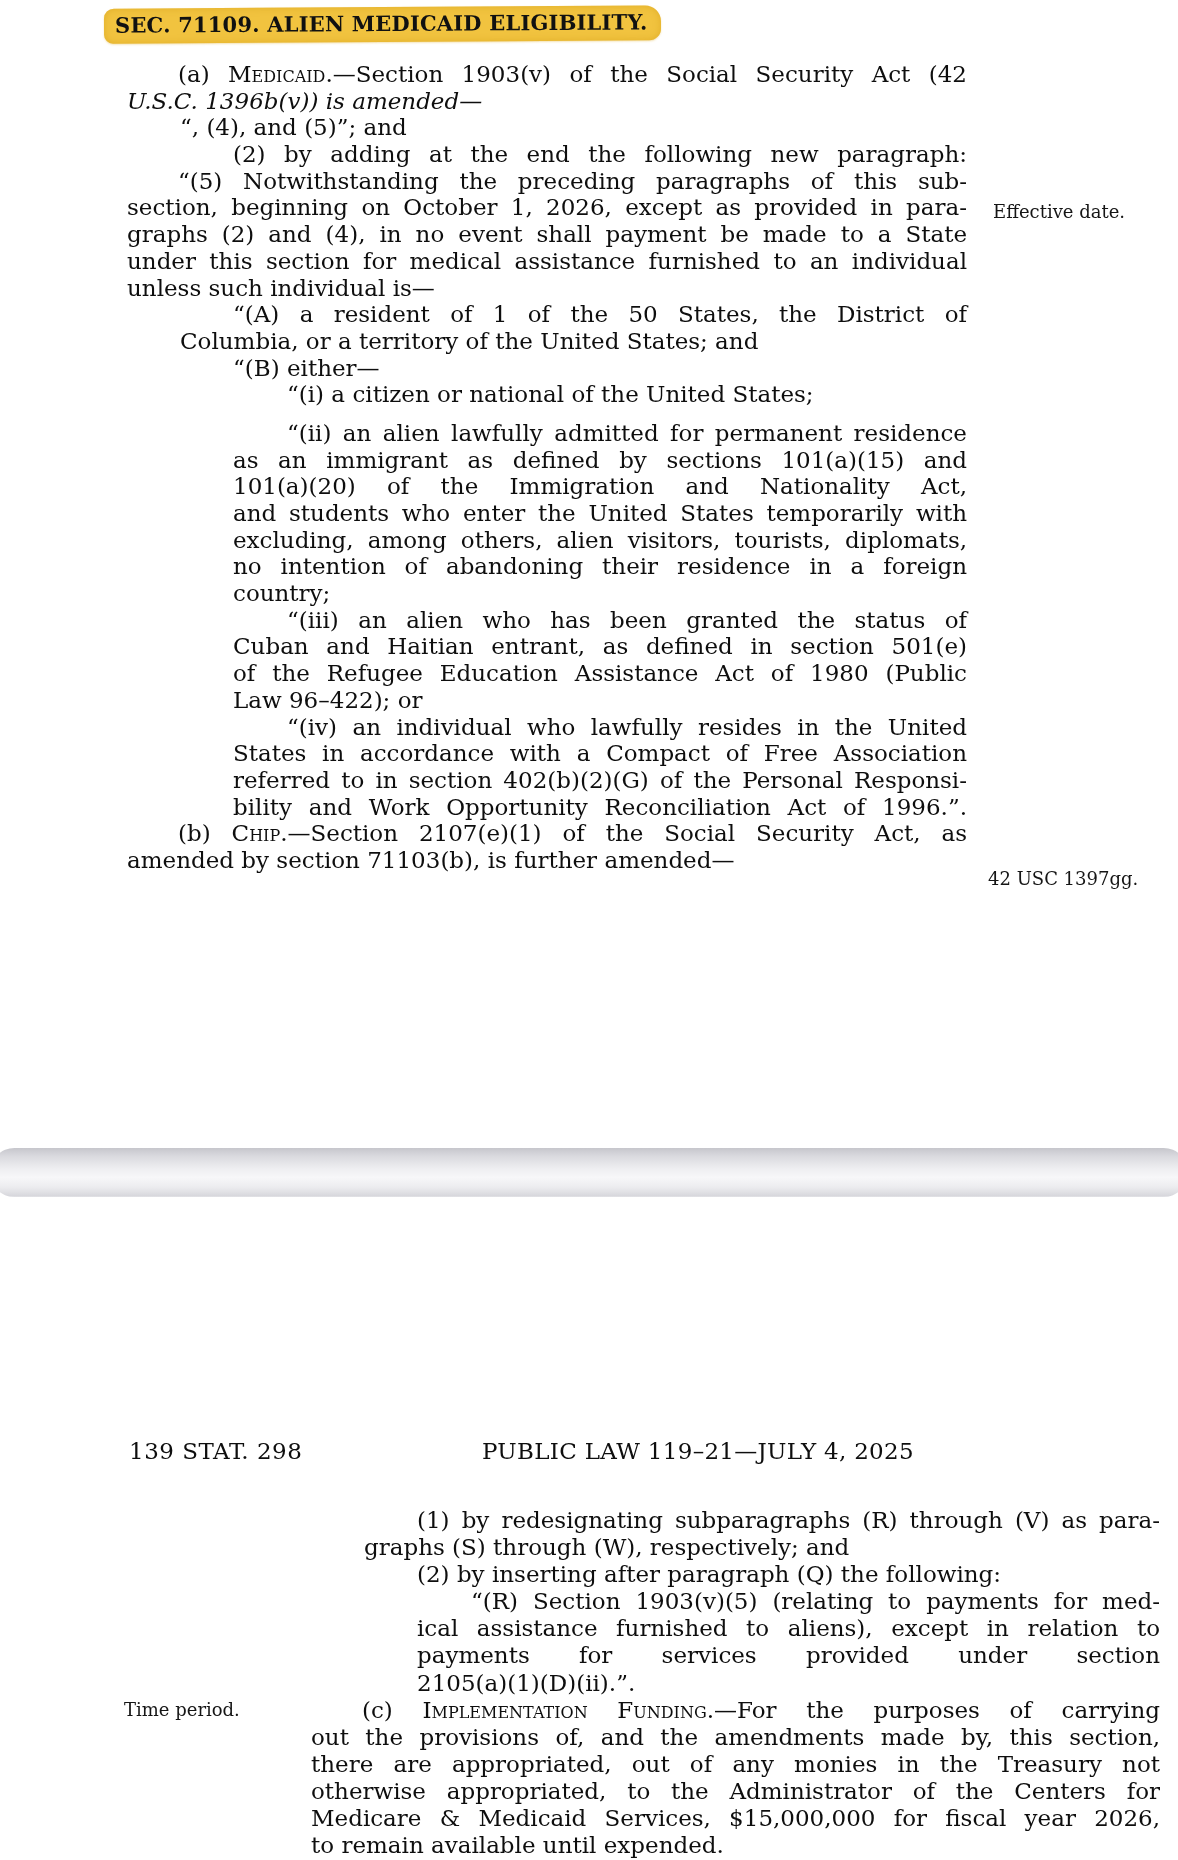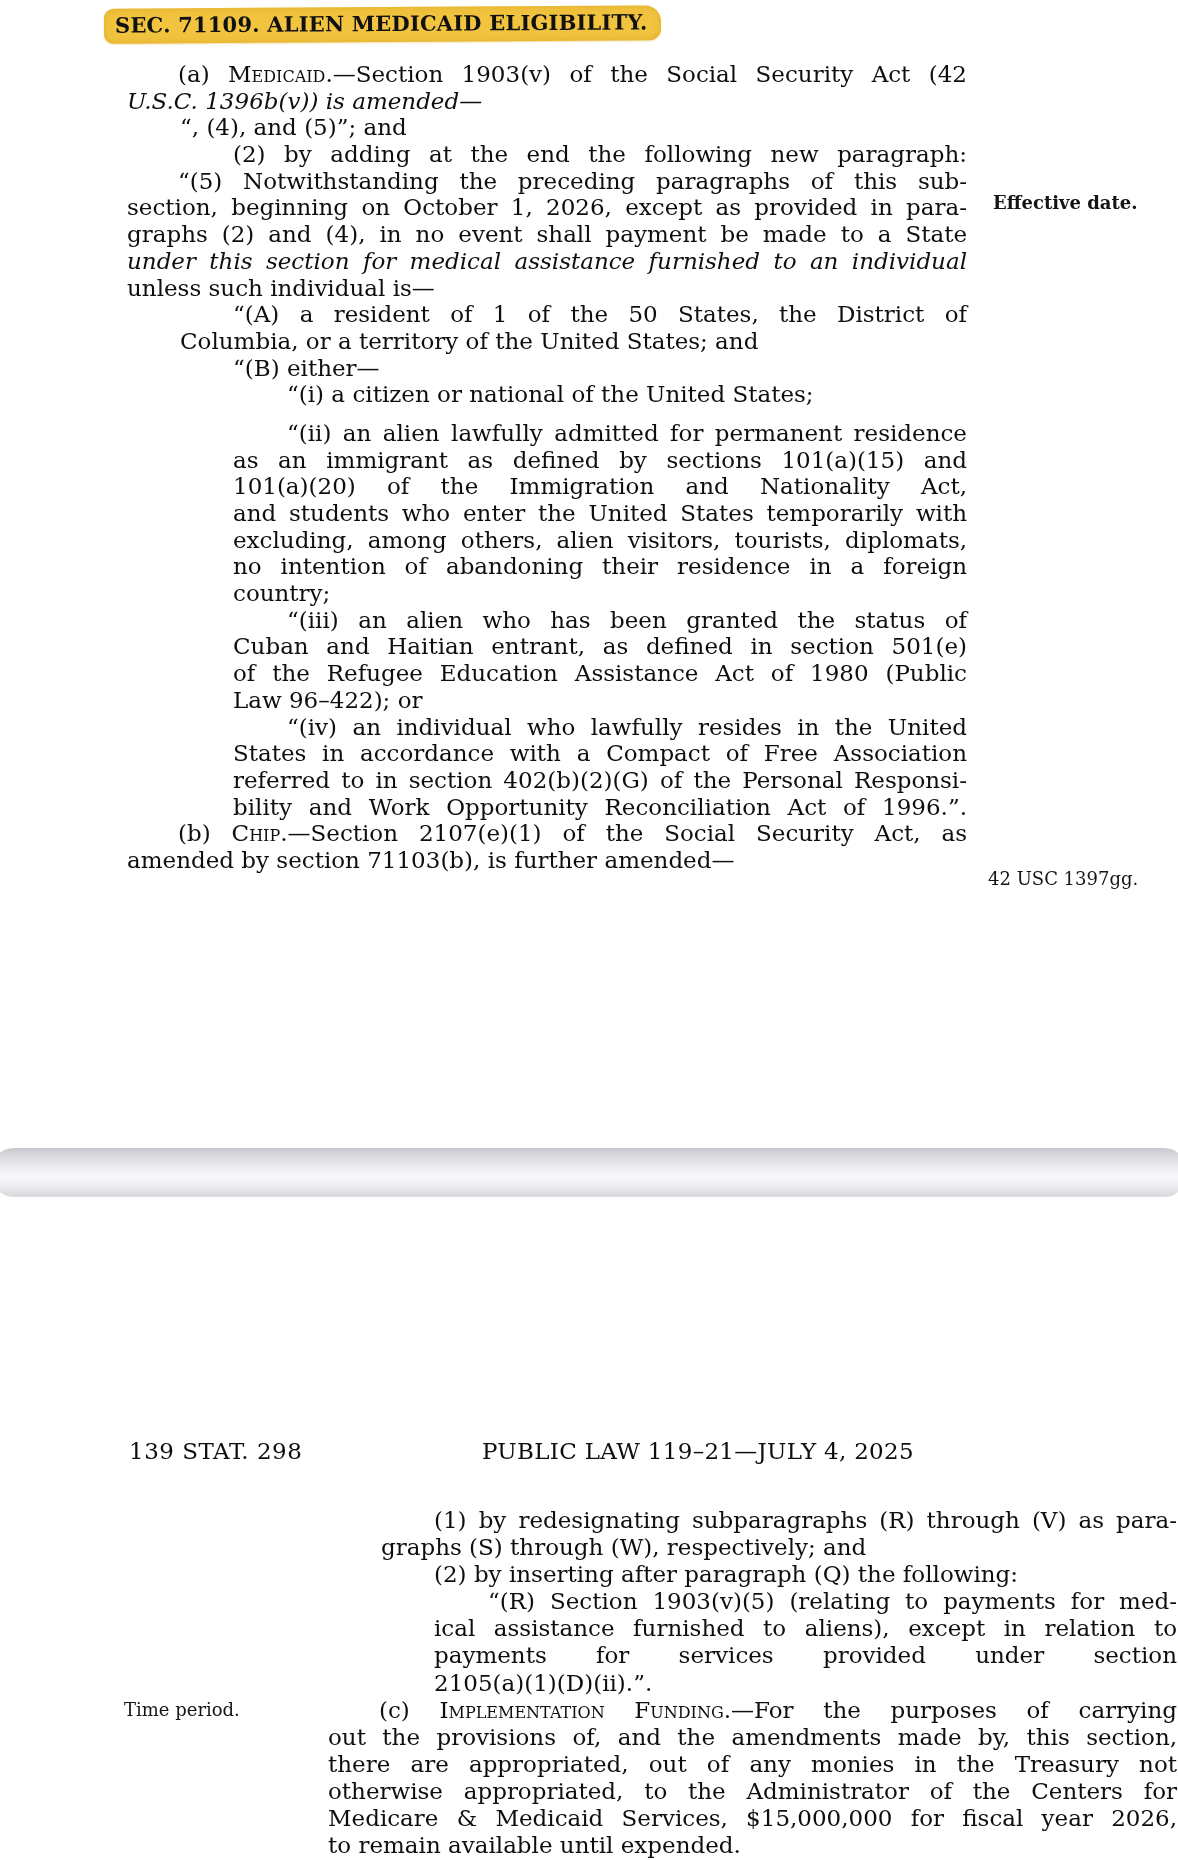--- a/index.html
+++ b/index.html
@@ -16,27 +16,27 @@
     box-shadow:inset 0 0 7px rgba(209,153,18,.5), 0 1px 2px rgba(222,172,40,.35);
     transform:rotate(-0.35deg);
   }
   .hl b{
     font-size:21px;font-weight:bold;letter-spacing:.2px;color:#111;
     font-family:"DejaVu Serif", serif;
   }
   
   .p1col{position:absolute;left:127px;top:61px;width:840px;font-size:23px;}
   .p1col .line{height:26.7px;line-height:26.7px;white-space:nowrap;}
-  .p2col{position:absolute;left:328px;top:1507px;width:849px;font-size:23px;}
+  .p2col{position:absolute;left:311px;top:1507px;width:849px;font-size:23px;}
   .p2col .line{height:27.1px;line-height:27.1px;white-space:nowrap;}
   .line.just{white-space:normal;text-align:justify;text-align-last:justify;}
   .sc{font-variant:small-caps;}
   
   .note{position:absolute;font-size:18px;color:#151515;}
-  .note-effective{left:993px;top:192px;font-weight:bold;}
+  .note-effective{left:993px;top:201px;}
   .note-usc{left:988px;top:868px;}
   .note-time{left:124px;top:1699px;}
   
   .divider{
     position:absolute;left:-10px;right:-10px;top:1148px;height:49px;
     border-radius:26px;
     background:linear-gradient(180deg,#c6c6cc 0%,#d9d9de 16%,#eeeef1 42%,#f7f7f9 60%,#ececef 80%,#d8d8dd 97%,#e3e3e7 100%);
   }
   
   .p2head{position:absolute;left:0;top:1438px;width:1178px;font-size:23px;}
@@ -60,21 +60,21 @@
     <div class="line" style="padding-left: 53px;"><span>“, (4), and (5)”; and</span></div>
 
     <div class="line just" style="padding-left: 106px;"><span>(2) by adding at the end the following new paragraph:</span></div>
 
     <div class="line just" style="padding-left: 51px;"><span>“(5) Notwithstanding the preceding paragraphs of this sub-</span></div>
 
     <div class="line just" style="padding-left: 0px;"><span>section, beginning on October 1, 2026, except as provided in para-</span></div>
 
     <div class="line just" style="padding-left: 0px;"><span>graphs (2) and (4), in no event shall payment be made to a State</span></div>
 
-    <div class="line just" style="padding-left: 0px; font-style: italic;"><span>under this section for medical assistance furnished to an individual</span></div>
+    <div class="line just" style="padding-left: 0px;"><span>under this section for medical assistance furnished to an individual</span></div>
 
     <div class="line" style="padding-left: 0px;"><span>unless such individual is—</span></div>
 
     <div class="line just" style="padding-left: 106px;"><span>“(A) a resident of 1 of the 50 States, the District of</span></div>
 
     <div class="line" style="padding-left: 53px;"><span>Columbia, or a territory of the United States; and</span></div>
 
     <div class="line" style="padding-left: 106px;"><span>“(B) either—</span></div>
 
     <div class="line" style="padding-left: 160px;"><span>“(i) a citizen or national of the United States;</span></div>

